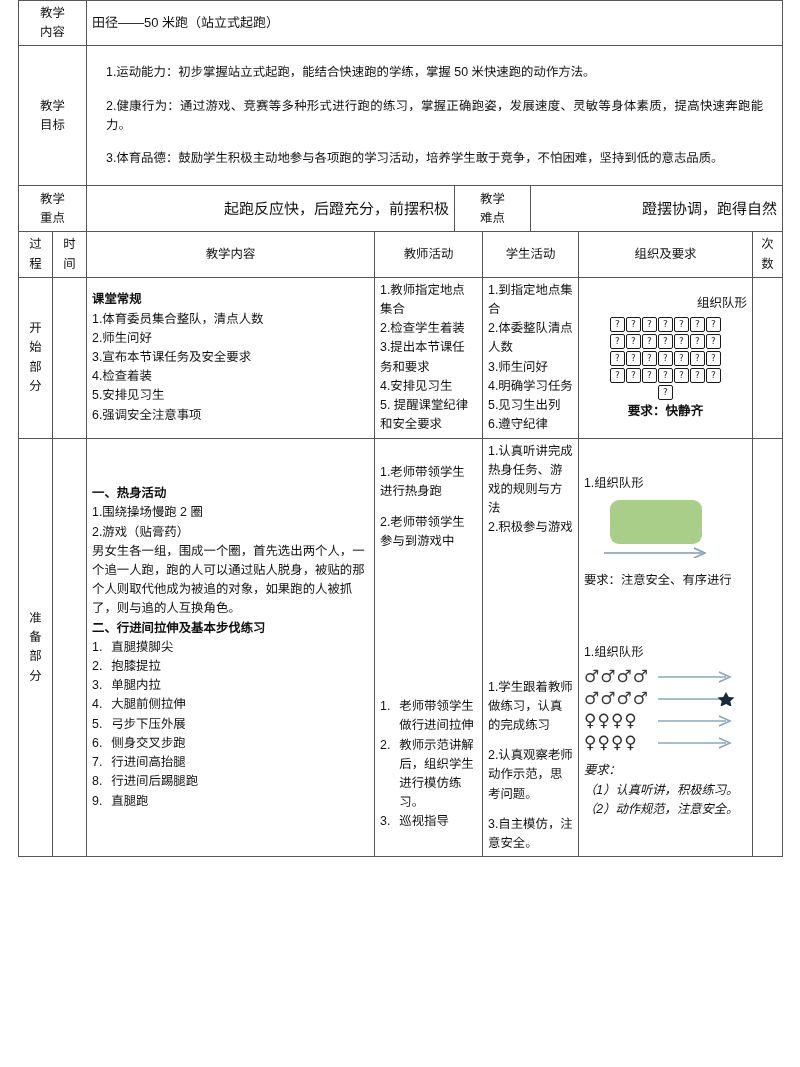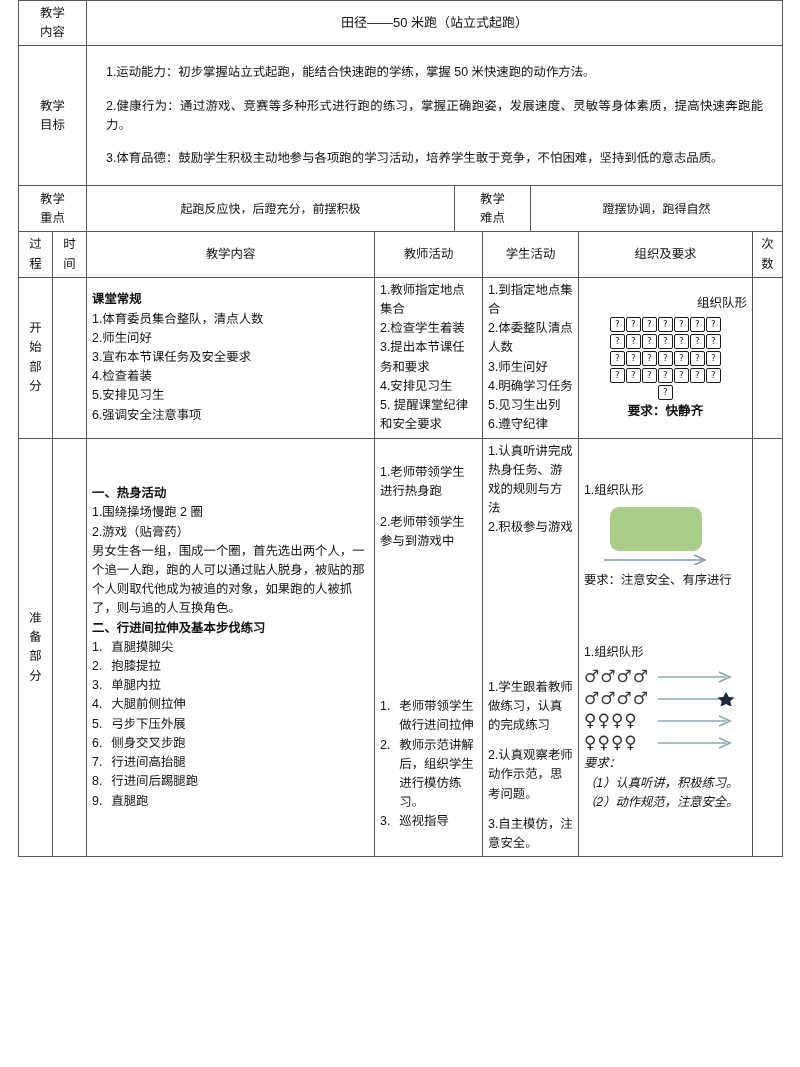--- a/index.html
+++ b/index.html
@@ -52,32 +52,32 @@
   .lbl-2l {
     text-align: center;
     line-height: 1.35;
     font-size: 12.6px;
   }
   .blank { }
   .ctr { text-align: center; }
   .row-info td { height: 30px; }
   
   .content-row td { height: 44px; }
-  .content-row .val { text-align: center; font-size: 13px; }
+  .content-row .val { font-size: 13px; }
   
   .obj-cell {
     padding: 6px 8px 7px 8px;
     font-size: 12.6px;
     line-height: 1.72;
     text-align: justify;
   }
   .obj-cell p { margin: 14px; }
   
   .focus-row td { height: 46px; }
-  .focus-row .val { text-align: center; font-size: 12px; }
+  .focus-row .val { text-align: right; font-size: 15px; }
   
   .hdr td {
     text-align: center;
     font-size: 12.8px;
     height: 40px;
     vertical-align: middle;
   }
   .vert {
     text-align: center;
     line-height: 1.3;
@@ -146,21 +146,21 @@
     height: 44px;
     background: #a9ce8a;
     border-radius: 9px;
     margin: 6px 0 0 26px;
   }
   .arrowline {
     margin: 2px 0 0 18px;
     width: 110px;
     height: 12px;
   }
-  .req-left { font-size: 12.3px; line-height: 1.62; }
+  .req-left { margin-top: 7px; font-size: 12.3px; line-height: 1.62; }
   .req-left p { margin: 0; font-style: italic; }
   
   .genform { margin-top: 4px; }
   .gline {
     display: flex;
     align-items: center;
     height: 22px;
   }
   .glyphs {
     flex: 0 0 74px;

